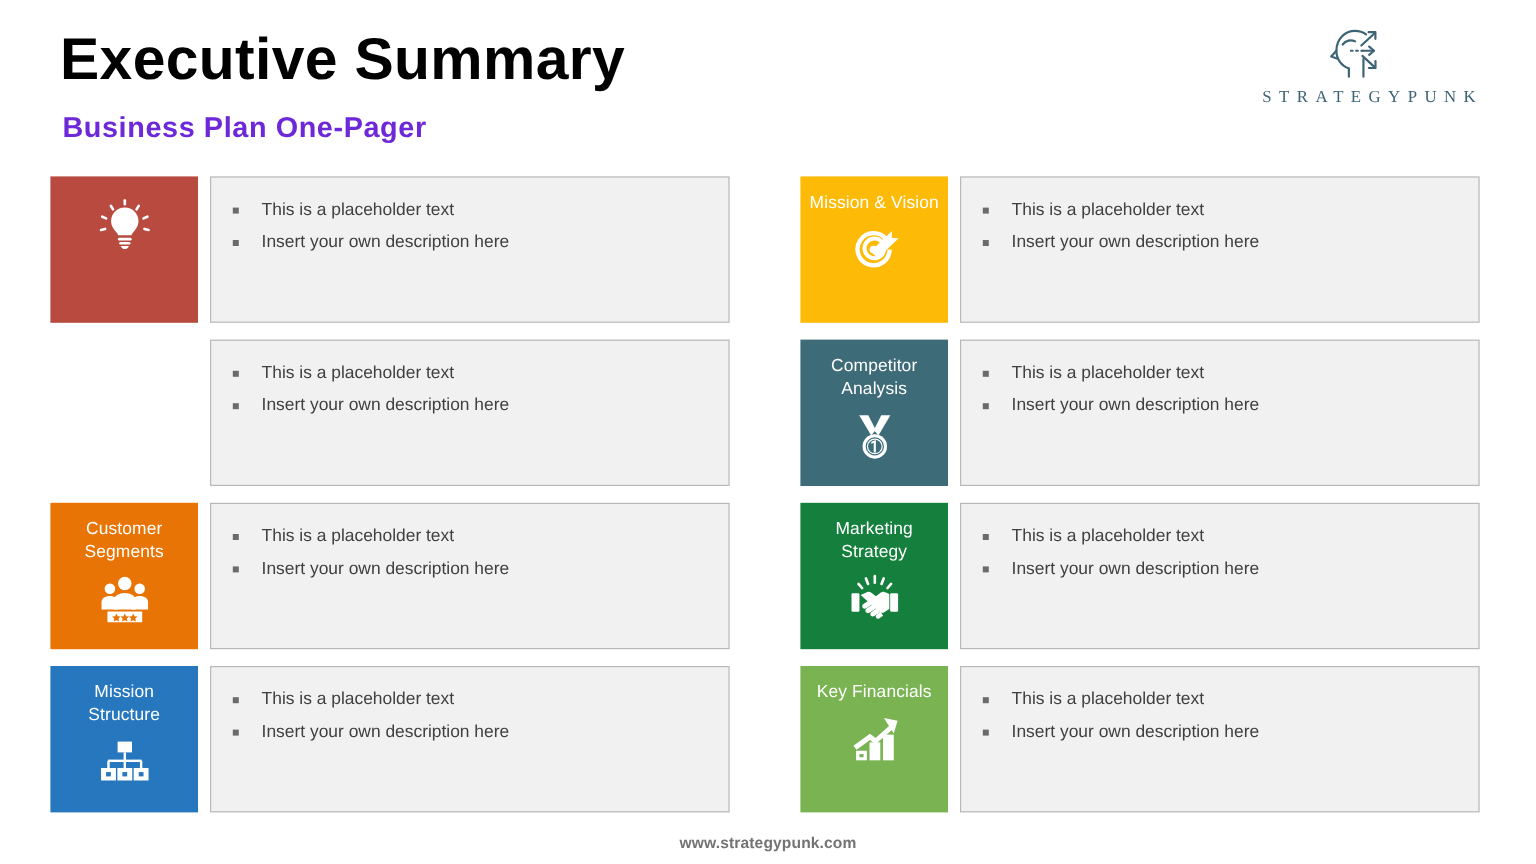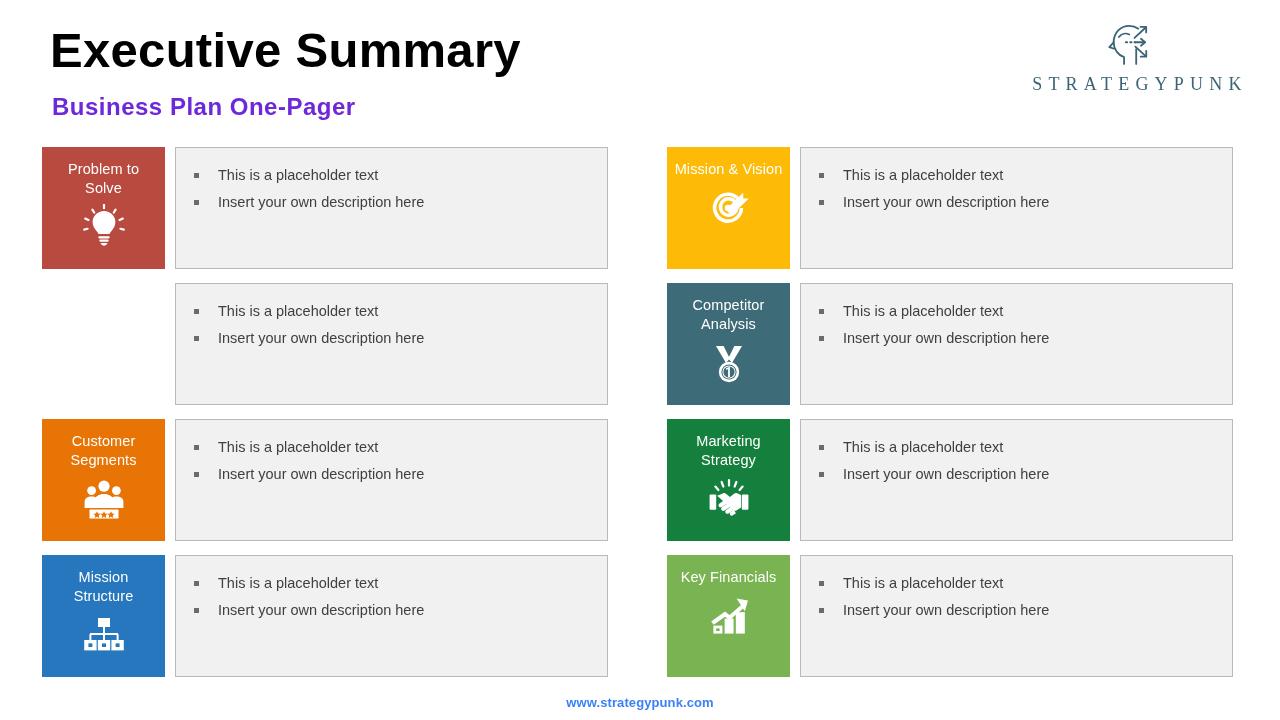--- a/index.html
+++ b/index.html
@@ -49,21 +49,21 @@
     text-align: center;
   }
   .brand-mark {
     display: block;
     margin: 0 auto;
     width: 56px; height: 52px;
   }
   .brand-name {
     margin-top: 4px;
     font-family: "Liberation Serif", serif;
-    font-size: 18px;
+    font-size: 14px;
     letter-spacing: 6.2px;
     color: #3c6475;
     text-indent: 6.2px;
     white-space: nowrap;
     text-align: right;
   }
 
   
   .grid {
     position: absolute;
@@ -137,21 +137,21 @@
   }
 
   
   .footer-url {
     position: absolute;
     left: 0; top: 695px;
     width: 1280px;
     text-align: center;
     font-size: 13px;
     font-weight: bold;
-    color: #3b82f6;
+    color: #737373;
     letter-spacing: 0.1px;
   }
 </style>
 </head>
 <body>
 
 <div class="header">
   <div class="page-title">Executive Summary</div>
   <div class="page-subtitle">Business Plan One-Pager</div>
 
@@ -172,21 +172,20 @@
       </g>
     </svg>
     <div class="brand-name">STRATEGYPUNK</div>
   </div>
 </div>
 
 <div class="grid">
 
   <div class="card col-left row-1">
     <div class="tile" style="background:#b94a3f">
-      <div class="tile-label">Problem to Solve</div>
       <svg class="tile-icon" viewBox="0 0 48 46">
         <g fill="#ffffff">
           <path d="M24 7c-6.4 0-11.4 5-11.4 11.1 0 4 2 6.6 3.7 8.6 1.2 1.4 1.9 2.3 2.1 3.4h11.2c.2-1.1.9-2 2.1-3.4 1.7-2 3.7-4.6 3.7-8.6C35.4 12 30.4 7 24 7z"></path>
           <rect x="18.3" y="32.2" width="11.4" height="2.2" rx="1.1"></rect>
           <rect x="19.3" y="35.6" width="9.4" height="2.2" rx="1.1"></rect>
           <path d="M20.6 39h6.8c-.5 1.7-1.8 2.6-3.4 2.6s-2.9-.9-3.4-2.6z"></path>
           <g stroke="#ffffff" stroke-width="2.2" stroke-linecap="round">
             <line x1="24" y1="0.8" x2="24" y2="4.2"></line>
             <line x1="12.4" y1="5.6" x2="14.2" y2="8.5"></line>
             <line x1="35.6" y1="5.6" x2="33.8" y2="8.5"></line>

